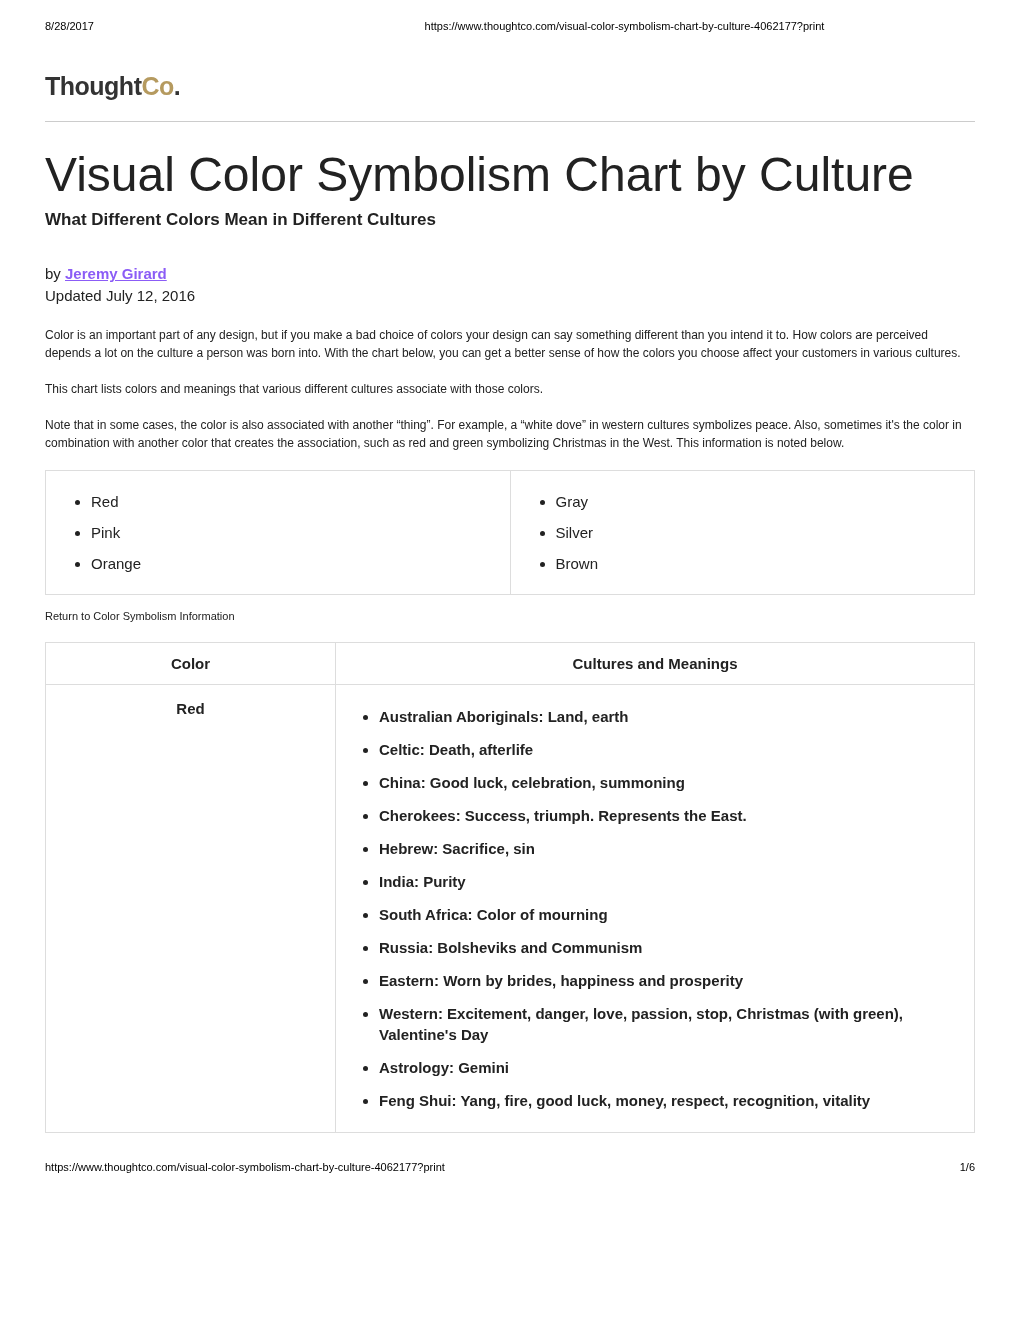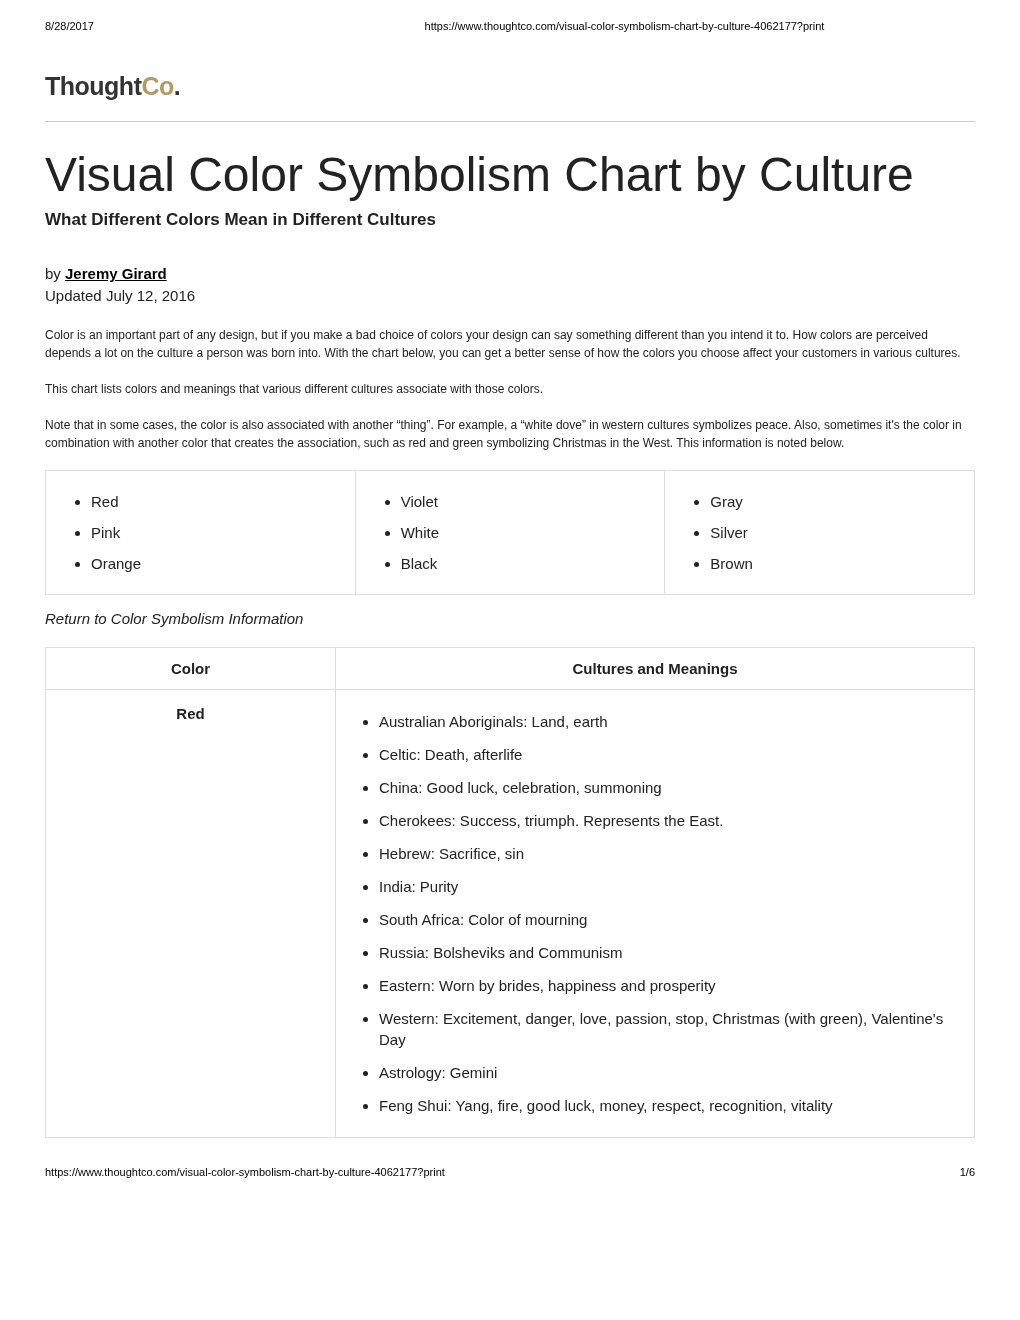--- a/index.html
+++ b/index.html
@@ -60,21 +60,21 @@
       margin-bottom: 35px;
     }
     .byline {
       font-size: 15px;
       margin-bottom: 5px;
     }
     .byline-by {
       color: #222;
     }
     .author-link {
-      color: #000000;
+      color: #8b5cf6;
       text-decoration: underline;
       font-weight: bold;
     }
     .updated {
       font-size: 15px;
       color: #222;
       margin-bottom: 22px;
     }
     p.body-text {
       font-size: 12px;
@@ -98,44 +98,44 @@
     .color-nav-col ul {
       list-style: disc;
       padding-left: 35px;
     }
     .color-nav-col li {
       font-size: 15px;
       padding: 7px 0;
       color: #222;
     }
     .return-link {
-      font-size: 15px;
+      font-size: 11px;
       color: #222;
       margin-bottom: 20px;
-      font-style: italic;
     }
     table.meanings {
       width: 100%;
       border-collapse: collapse;
       border: 1px solid #ddd;
     }
     table.meanings th {
       border: 1px solid #ddd;
       padding: 12px;
       font-size: 15px;
       font-weight: bold;
       text-align: center;
     }
     table.meanings th.color-col {
       width: 290px;
     }
     table.meanings td {
       border: 1px solid #ddd;
       padding: 15px;
       vertical-align: top;
+      font-weight: bold;
     }
     table.meanings td.color-name {
       text-align: center;
       font-weight: bold;
       font-size: 15px;
     }
     table.meanings td ul {
       list-style: disc;
       padding-left: 28px;
     }
@@ -181,27 +181,20 @@
 <p class="body-text">Color is an important part of any design, but if you make a bad choice of colors your design can say something different than you intend it to. How colors are perceived depends a lot on the culture a person was born into. With the chart below, you can get a better sense of how the colors you choose affect your customers in various cultures.</p>
 <p class="body-text">This chart lists colors and meanings that various different cultures associate with those colors.</p>
 <p class="body-text">Note that in some cases, the color is also associated with another “thing”. For example, a “white dove” in western cultures symbolizes peace. Also, sometimes it's the color in combination with another color that creates the association, such as red and green symbolizing Christmas in the West. This information is noted below.</p>
 
 <div class="color-nav">
   <div class="color-nav-col">
     <ul>
       <li>Red</li>
       <li>Pink</li>
       <li>Orange</li>
-    </ul>
-  </div>
-  <div class="color-nav-col">
-    <ul>
-      <li>Violet</li>
-      <li>White</li>
-      <li>Black</li>
     </ul>
   </div>
   <div class="color-nav-col">
     <ul>
       <li>Gray</li>
       <li>Silver</li>
       <li>Brown</li>
     </ul>
   </div>
 </div>

